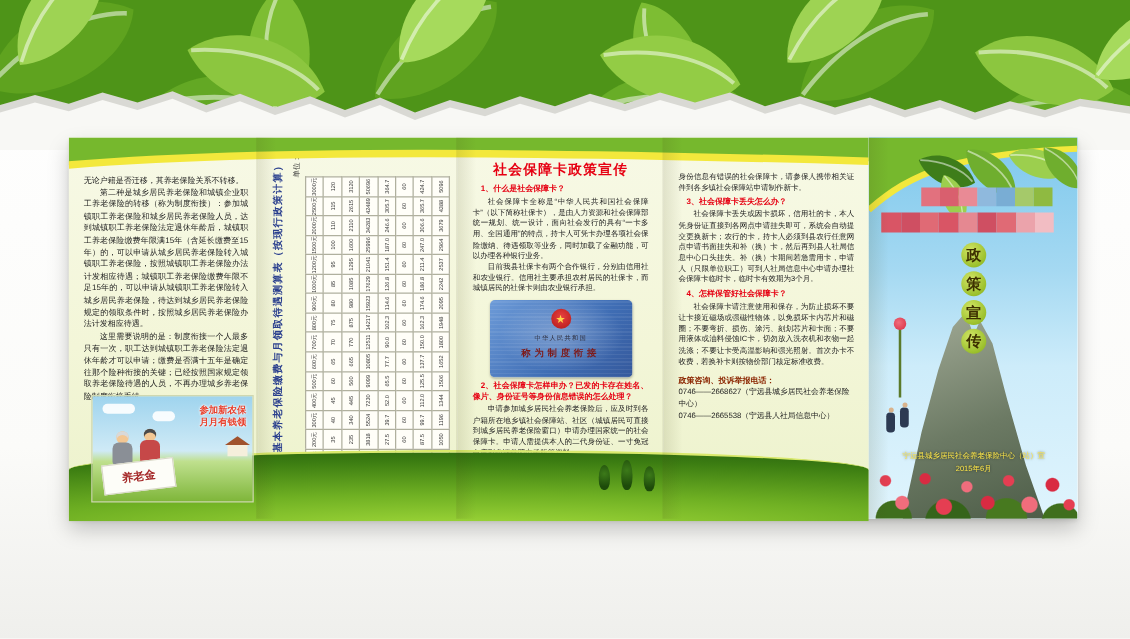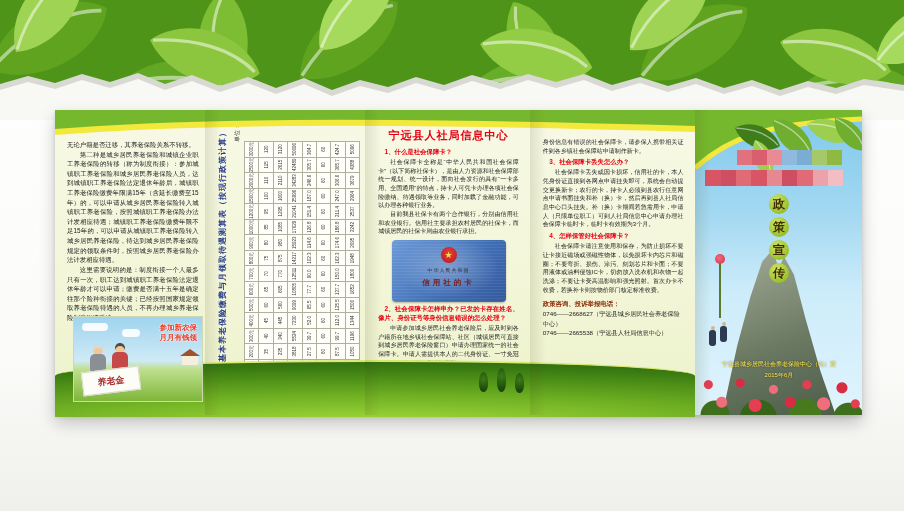--- a/index.html
+++ b/index.html
@@ -338,28 +338,28 @@
                   <td>5096</td>
                 </tr>
               </tbody>
             </table>
         </div>
       </div>
     </div>
     <div class="fold" style="left:310px"></div>
 
     <div class="panel p3">
-      <div class="policy-title">宁远县人社局信息中心</div>
+      <div class="policy-title">社会保障卡政策宣传</div>
       <div class="red-head">1、什么是社会保障卡？</div>
       <div class="body-text indent">社会保障卡全称是“中华人民共和国社会保障卡”（以下简称社保卡），是由人力资源和社会保障部统一规划、统一设计，面向社会发行的具有“一卡多用、全国通用”的特点，持卡人可凭卡办理各项社会保险缴纳、待遇领取等业务，同时加载了金融功能，可以办理各种银行业务。</div>
       <div class="body-text indent">目前我县社保卡有两个合作银行，分别由信用社和农业银行。信用社主要承担农村居民的社保卡，而城镇居民的社保卡则由农业银行承担。</div>
       <div class="ss-card">
         <div class="emblem">★</div>
         <div class="card-country">中华人民共和国</div>
-        <div class="card-name">信用社的卡</div>
+        <div class="card-name">称为制度衔接</div>
       </div>
       <div class="red-head">2、社会保障卡怎样申办？已发的卡存在姓名、像片、身份证号等身份信息错误的怎么处理？</div>
       <div class="body-text indent">申请参加城乡居民社会养老保险后，应及时到各户籍所在地乡镇社会保障站、社区（城镇居民可直接到城乡居民养老保险窗口）申请办理国家统一的社会保障卡。申请人需提供本人的二代身份证、一寸免冠白底彩色证件照电子版等资料。</div>
     </div>
     <div class="fold" style="left:475px"></div>
 
     <div class="panel p4">
       <div class="body-text">身份信息有错误的社会保障卡，请参保人携带相关证件到各乡镇社会保障站申请制作新卡。</div>
       <div class="red-head">3、社会保障卡丢失怎么办？</div>
       <div class="body-text indent">社会保障卡丢失或因卡损坏，信用社的卡，本人凭身份证直接到各网点申请挂失即可，系统会自动提交更换新卡；农行的卡，持卡人必须到县农行任意网点申请书面挂失和补（换）卡，然后再到县人社局信息中心口头挂失。补（换）卡期间若急需用卡，申请人（只限单位职工）可到人社局信息中心申请办理社会保障卡临时卡，临时卡有效期为3个月。</div>

